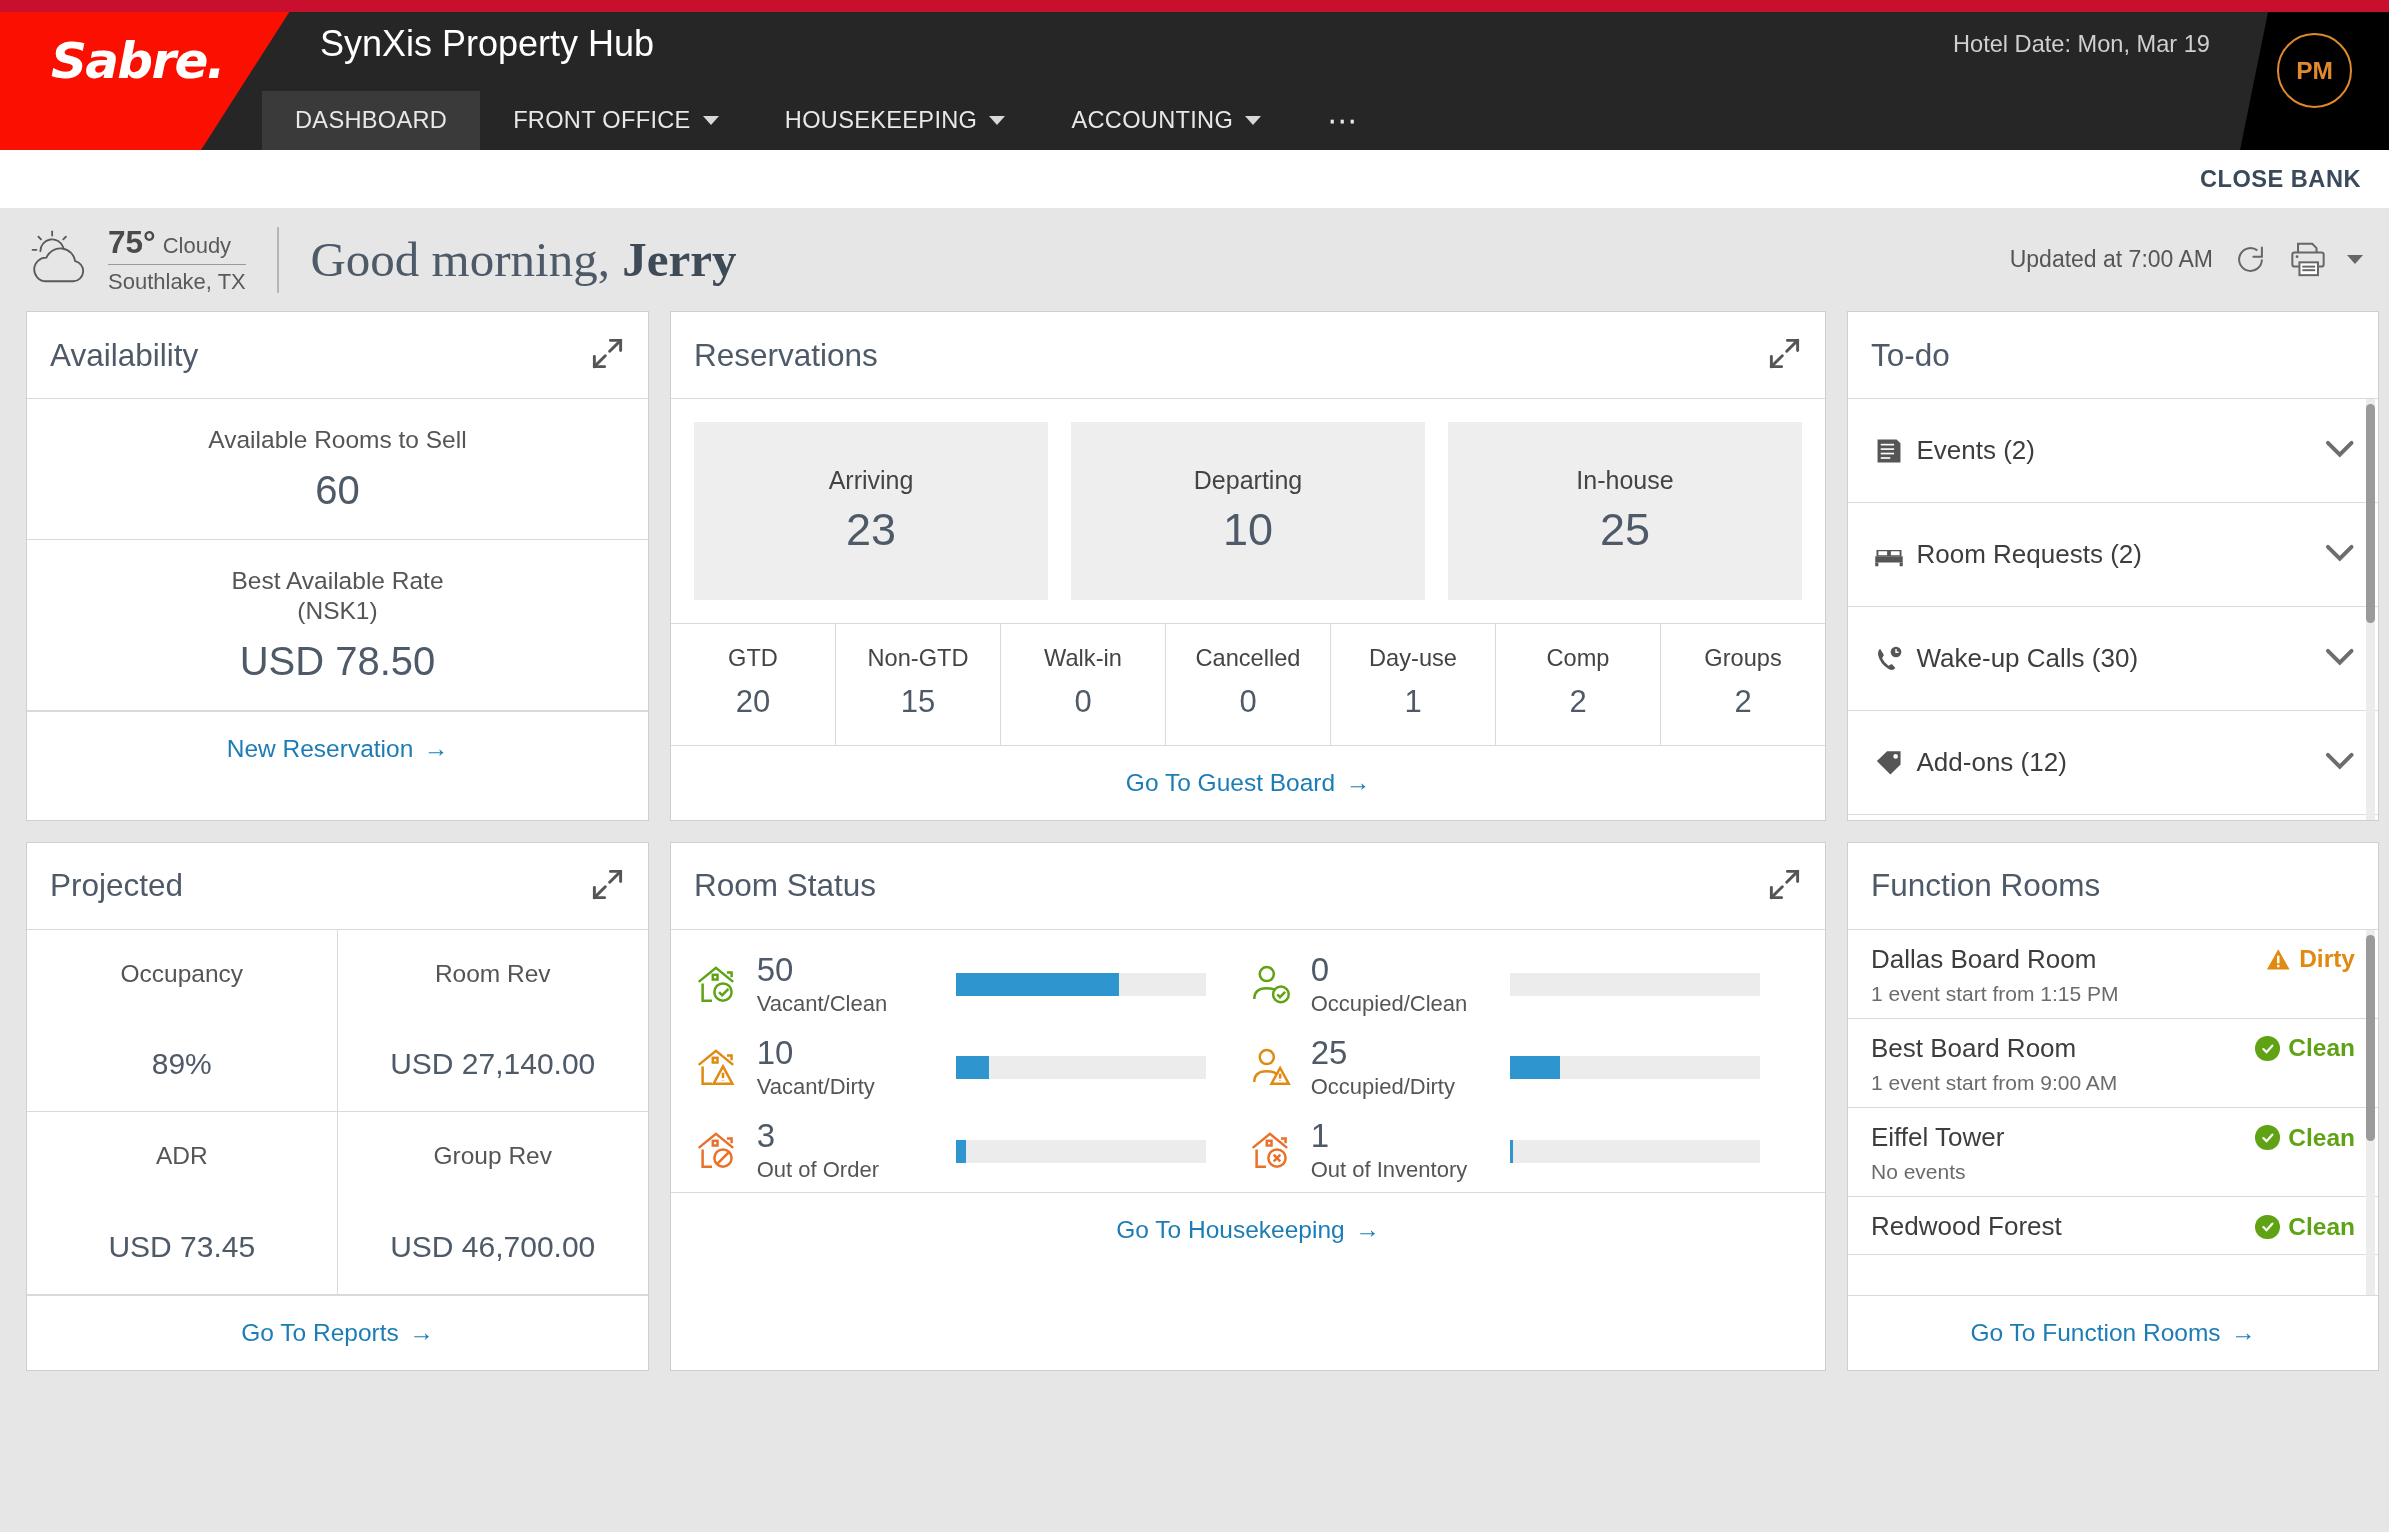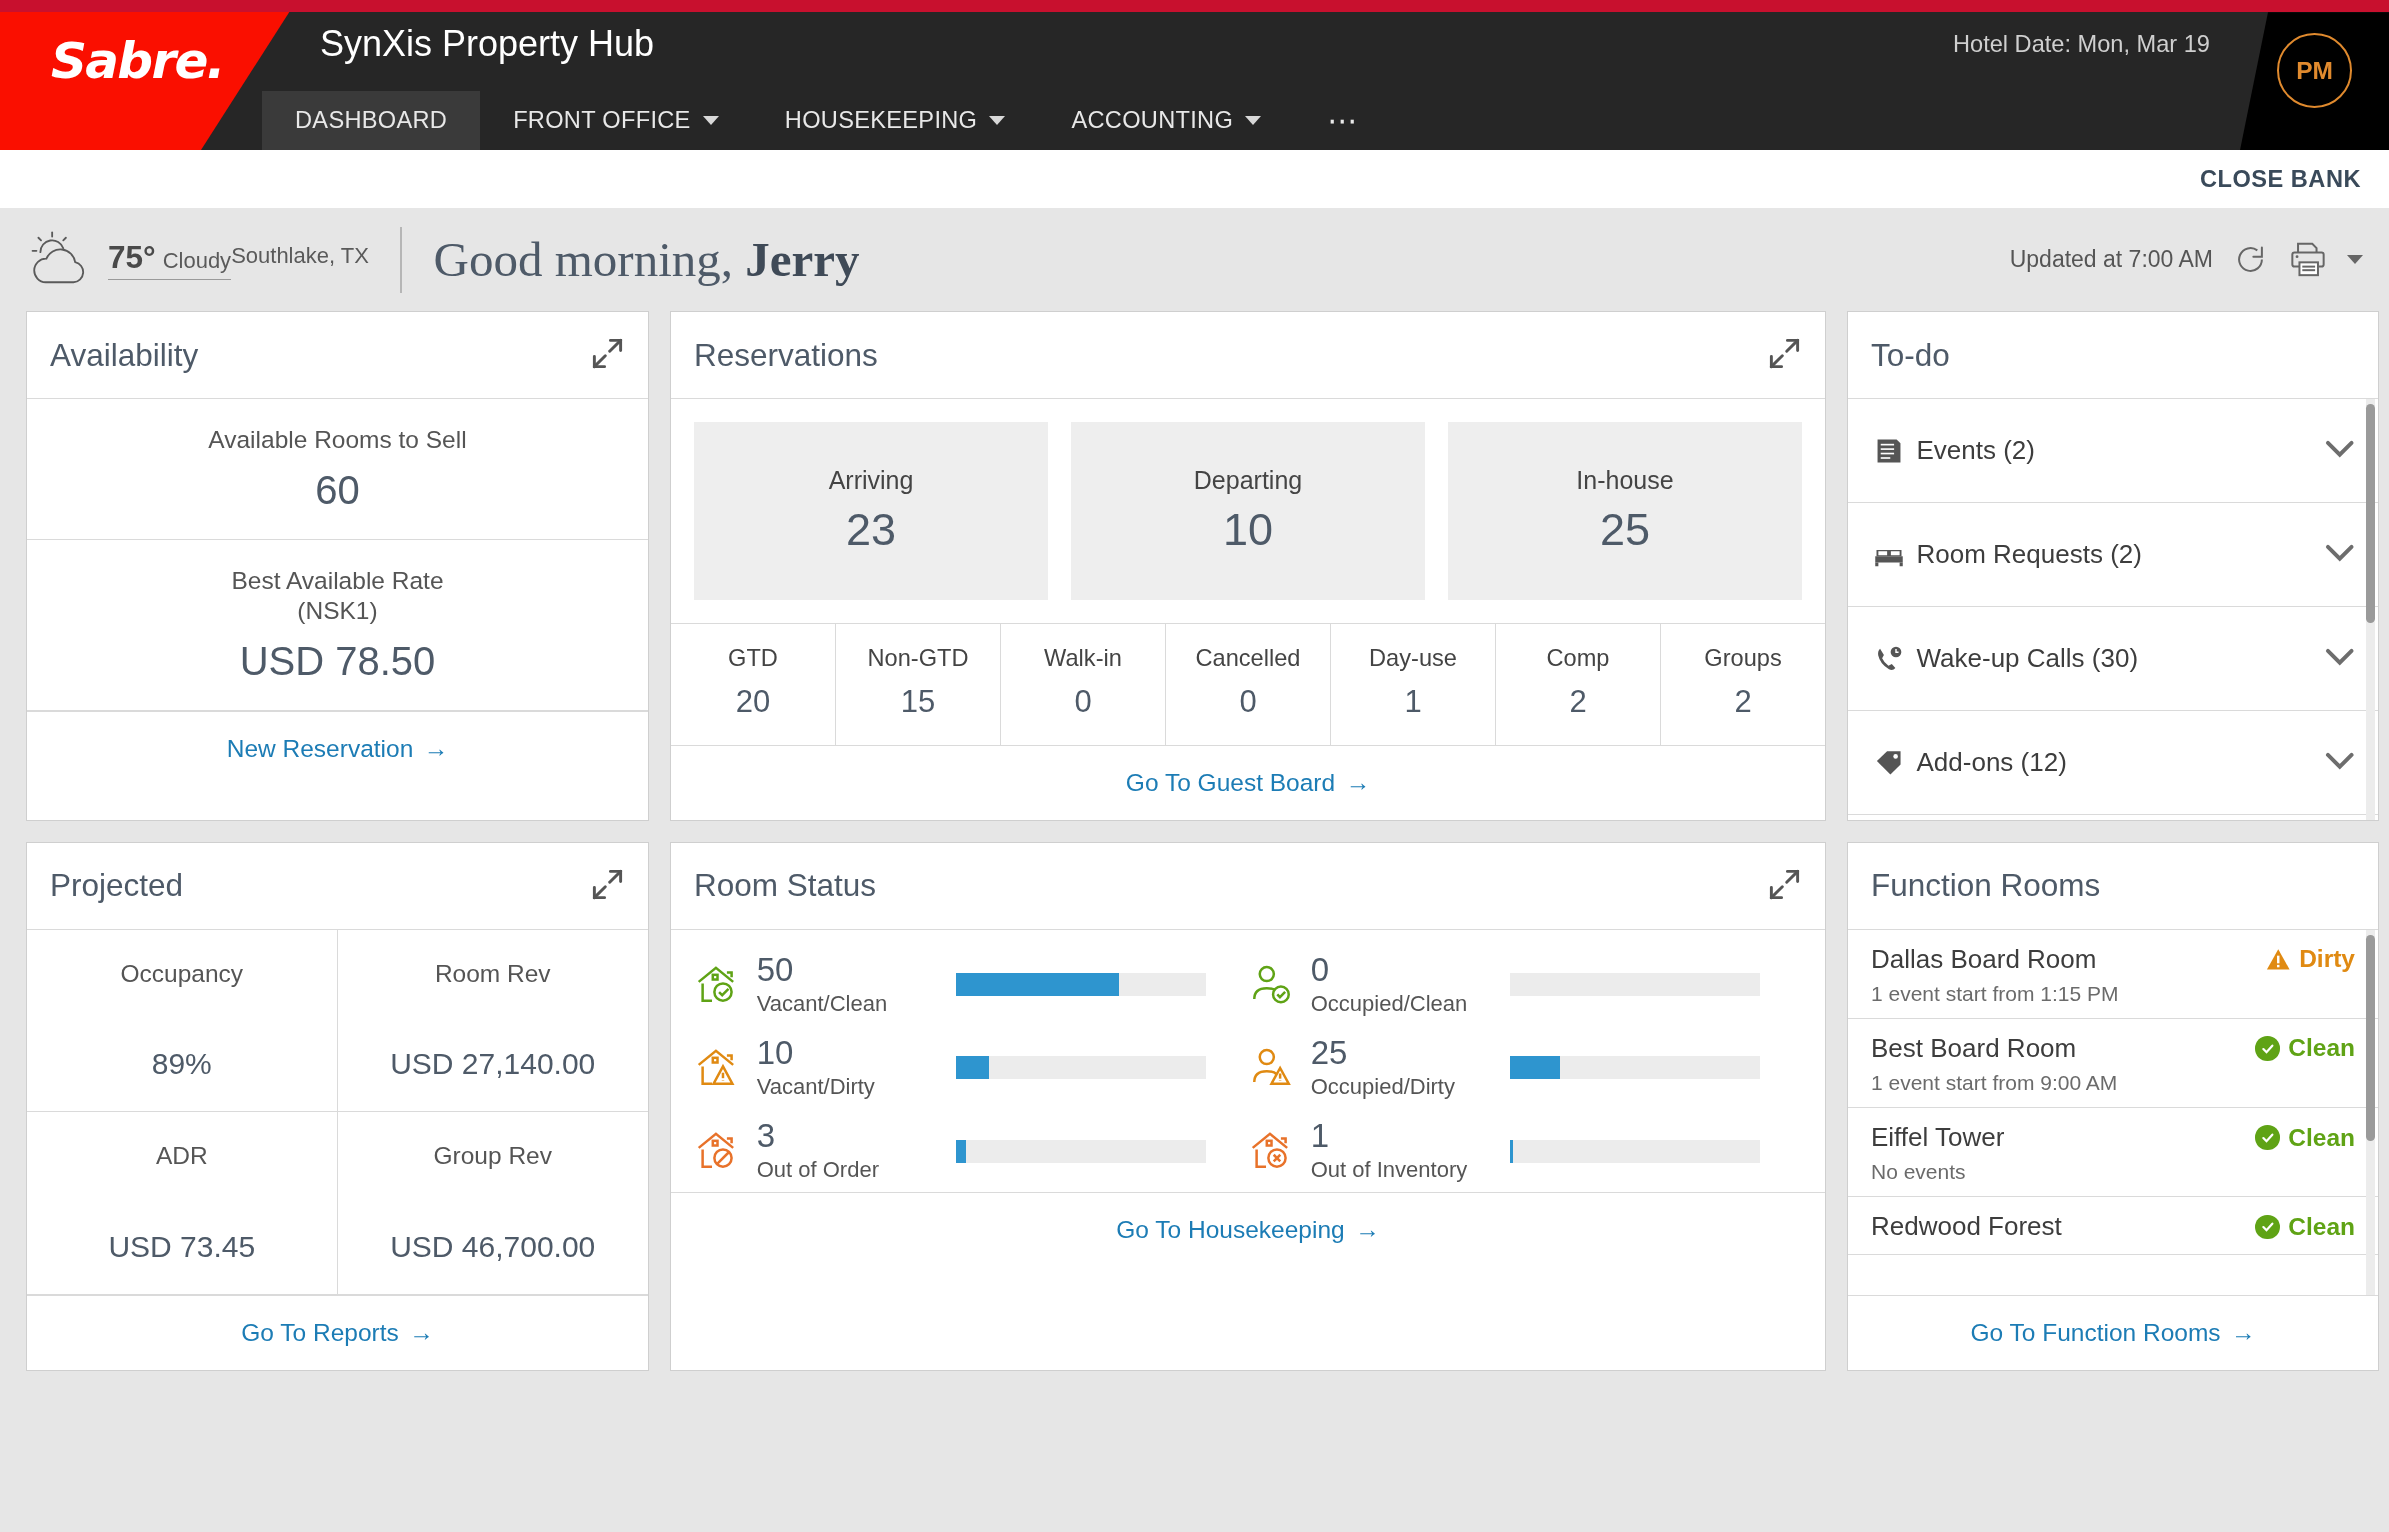--- a/index.html
+++ b/index.html
@@ -53,21 +53,21 @@
   .caret { width: 0; height: 0; border-left: 8.7px solid transparent; border-right: 8.7px solid transparent; border-top: 9.6px solid #d8d8d8; }
   .dots { color: #e8e8e8; font-size: 30px; letter-spacing: 2.6px; line-height: .4; }
 
   
   .subbar { height: 58px; background: #fff; display: flex; align-items: center; justify-content: flex-end; padding-right: 28px; }
   .close-bank { color: #3a4a5a; font-size: 23.6px; font-weight: bold; letter-spacing: 0.5px; cursor: pointer; }
 
   
   .greet-row { height: 103px; display: flex; align-items: center; padding: 0 26px; background: #e6e6e6; }
   .weather { display: flex; align-items: center; gap: 14px; }
-  .weather-txt { display: flex; flex-direction: row; }
+  .weather-txt { display: flex; flex-direction: column; }
   .wx-top { display: flex; align-items: baseline; gap: 7px; border-bottom: 1.7px solid #9a9a9a; padding-bottom: 3.5px; }
   .wx-temp { font-size: 31.5px; font-weight: bold; color: #4a4a4a; }
   .wx-cond { font-size: 22px; color: #5a5a5a; }
   .wx-loc { font-size: 22px; color: #5a5a5a; padding-top: 4.4px; }
   .vline { width: 1.7px; height: 66px; background: #b6b6b6; margin: 0 31.5px; }
   .greeting { font-family: "Liberation Serif", serif; font-size: 49px; color: #4e5a68; white-space: nowrap; }
   .greeting b { font-weight: bold; color: #3f4a57; }
   .greet-right { margin-left: auto; display: flex; align-items: center; gap: 19px; }
   .upd { font-size: 23px; color: #555; }
   .ico-btn { cursor: pointer; display: flex; align-items: center; }

